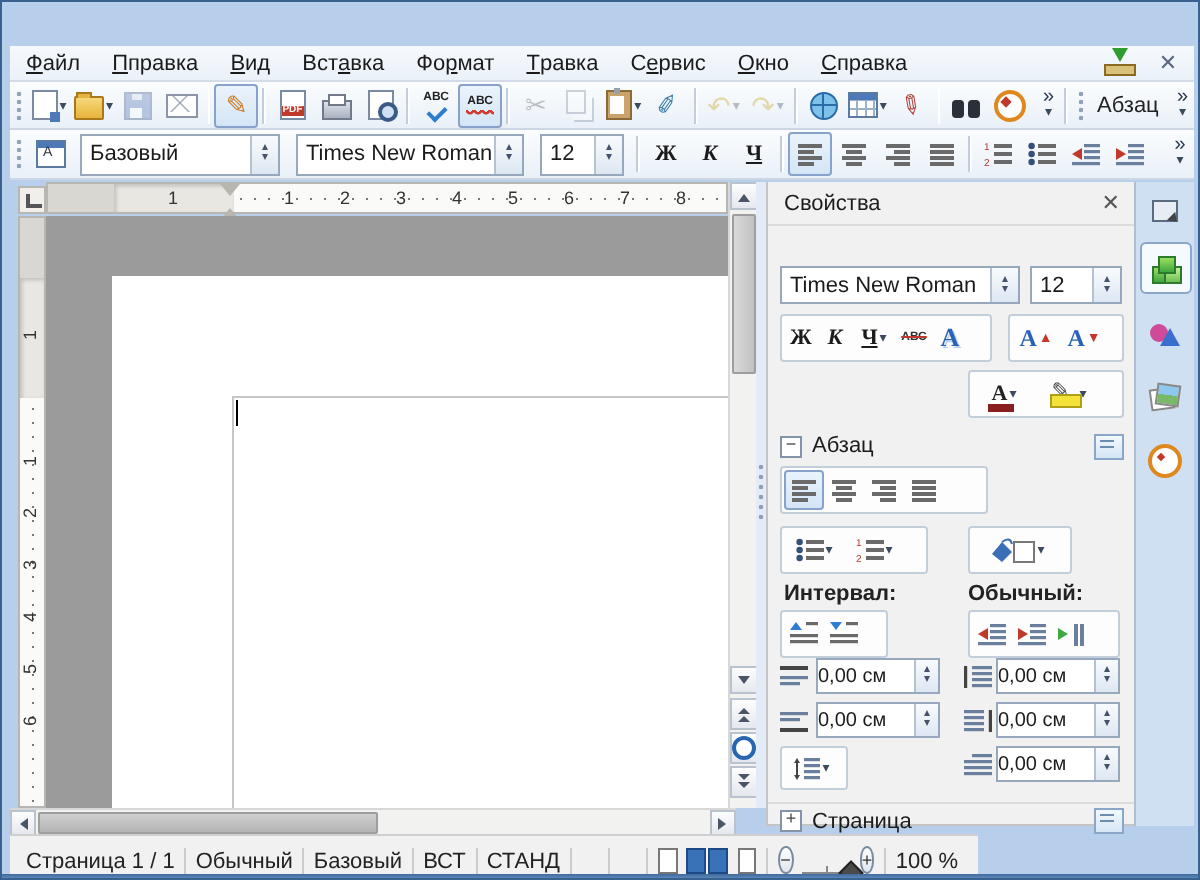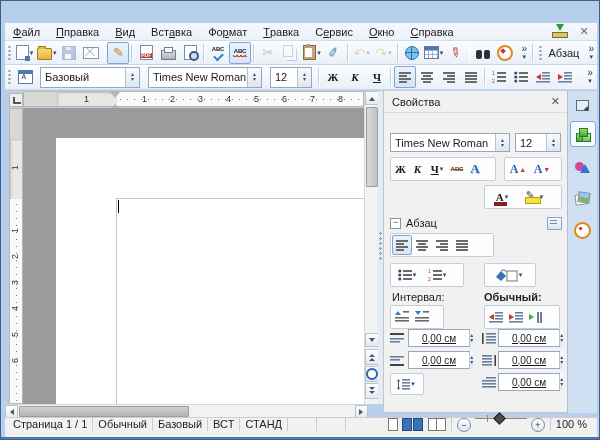--- a/index.html
+++ b/index.html
@@ -90,21 +90,21 @@
   .styleswin::after{content:"A";position:absolute;left:3px;top:2px;font-size:7px;color:#334;}
 
   
   .combo{height:19px;background:#fff;border:1px solid #97a8bd;display:flex;align-items:center;}
   .combo .tx{flex:1;padding:0 4px;white-space:nowrap;overflow:hidden;}
   .stepper{width:13px;align-self:stretch;border-left:1px solid #b5c2d2;background:linear-gradient(#f8fbfe,#dde7f2);
     display:flex;flex-direction:column;align-items:center;justify-content:center;color:#45536a;}
   .stepper::before{content:"▴";font-size:6px;line-height:5px;}
   .stepper::after{content:"▾";font-size:6px;line-height:5px;}
   .spin{height:18px;background:#fff;border:1px solid #97a8bd;display:flex;align-items:center;font-size:10px;}
-  .spin .tx{flex:1;padding:0 13px;white-space:nowrap;text-decoration:underline;}
+  .spin .tx{flex:1;padding:0 0;white-space:nowrap;}
   .spin .stepper{width:11px;}
 
   
   .gB{font-weight:bold;font-family:"Liberation Serif",serif;}
   .gI{font-style:italic;font-family:"Liberation Serif",serif;font-weight:bold;}
   .gU{font-weight:bold;text-decoration:underline;font-family:"Liberation Serif",serif;}
   .strike{font-size:6px;font-weight:bold;color:#333;text-decoration:line-through;text-decoration-color:#c0392b;}
   .bigA{font-weight:bold;font-size:13px;color:#2a62b8;text-shadow:1px 1px 0 #b8d2ee;font-family:"Liberation Serif",serif;}
   .caseA{font-weight:bold;font-size:10px;font-family:"Liberation Serif",serif;color:#1b3a68;position:relative;}
   .rmark{position:absolute;right:-4px;top:-4px;font-size:6px;color:#c0392b;}
@@ -169,21 +169,21 @@
   .stylesic{width:15px;height:14px;position:relative;}
   .stylesic::before{content:"";position:absolute;left:0;top:3px;width:9px;height:9px;border-radius:50%;background:#d04a9a;}
   .stylesic::after{content:"";position:absolute;right:0;top:0;width:0;height:0;border:5px solid transparent;border-bottom:9px solid #3a6fd0;}
   .galic{width:15px;height:12px;position:relative;}
   .galic::before{content:"";position:absolute;left:0;top:2px;width:10px;height:9px;background:#fff;border:1px solid #888;transform:rotate(-8deg);}
   .galic::after{content:"";position:absolute;right:0;top:0;width:10px;height:9px;background:linear-gradient(#8ec8ee 50%,#7ab86a 50%);border:1px solid #888;transform:rotate(8deg);}
   .navic{width:13px;height:13px;border-radius:50%;border:2px solid #e08820;background:#fff;position:relative;}
   .navic::after{content:"";position:absolute;left:3px;top:3px;width:3px;height:3px;background:#c0392b;transform:rotate(45deg);}
 
   
-  #statusbar{left:4px;top:416px;width:592px;height:20px;background:#f1f1f1;border-top:1px solid #cfcfcf;display:flex;align-items:flex-start;}
+  #statusbar{left:4px;top:416px;width:484px;height:20px;background:#f1f1f1;border-top:1px solid #cfcfcf;display:flex;align-items:flex-end;}
   .stsep{width:1px;height:13px;background:#cccccc;margin:0 5px;}
   .stcell{white-space:nowrap;color:#222;}
   .vp{display:flex;align-items:flex-end;}
   .vp .p1{width:8px;height:11px;background:#fff;border:1px solid #777;}
   .vp2p{display:flex;}
   .vp2p i{width:8px;height:11px;background:#3a72b8;border:1px solid #1c4a86;margin-right:1px;}
   .book{width:16px;height:11px;background:#fff;border:1px solid #777;position:relative;}
   .book::after{content:"";position:absolute;left:7px;top:0;width:1px;height:11px;background:#777;}
   .zbtn{width:12px;height:12px;border:1px solid #7a8aa0;border-radius:50%;background:linear-gradient(#fff,#dfe6ee);
     display:flex;align-items:center;justify-content:center;font-size:9px;color:#333;line-height:1;}
@@ -689,21 +689,21 @@
       <span class="b" style="min-width:44px">
         <svg width="24" height="14">
             <path d="M2 9 L7 3 L12 8 L7 13 Z" fill="#3a6fb5"></path>
             <path d="M7 3 Q11 0 12 4" stroke="#3a6fb5" fill="none"></path>
             <rect x="13" y="3" width="10" height="10" fill="#fff" stroke="#777"></rect>
           </svg>
         <span class="dd">▾</span>
         </span>
     </div>
 
-    <span class="abs lbl" style="left:8px;top:200px;font-weight:normal">Интервал:</span>
+    <span class="abs lbl" style="left:8px;top:200px;font-weight:bold">Интервал:</span>
     <span class="abs lbl" style="left:100px;top:200px;font-weight:bold">Обычный:</span>
 
     <div class="abs grp" style="left:6px;top:214px;width:54px">
       <span class="b">
           <svg width="14" height="12">
             <path d="M3 0 L6 4 L0 4 Z" fill="#2e7dd1"></path>
             <g fill="#6a6a6a">
               <rect x="8" width="6" height="1.6"></rect>
               <rect y="6" width="14" height="1.6"></rect>
               <rect y="9" width="14" height="1.6"></rect>
@@ -835,20 +835,26 @@
             <rect y="6" width="14" height="1.6"></rect>
             <rect y="9" width="14" height="1.6"></rect>
           </g>
         </svg>
       </span>
     <div class="abs spin" style="left:114px;top:282px;width:62px">
       <span class="tx">0,00 см</span>
       <span class="stepper"></span>
     </div>
 
+    <div class="abs" style="left:0;top:310px;width:184px;height:18px;border-top:1px solid #dcdcdc;display:flex;align-items:center">
+      <span class="col plus" style="margin-left:6px"></span>
+      <span class="sbhead" style="margin-left:5px">Страница</span>
+      <span style="flex:1"></span>
+      <span class="lnch" style="margin-right:6px"></span>
+    </div>
   </div>
 
   <div id="tabstrip" class="abs">
     <div class="tab" style="height:18px">
         <span class="cfgic"></span>
       </div>
     <div class="tab on">
         <span class="cube">
           <i></i>
           <i></i>

